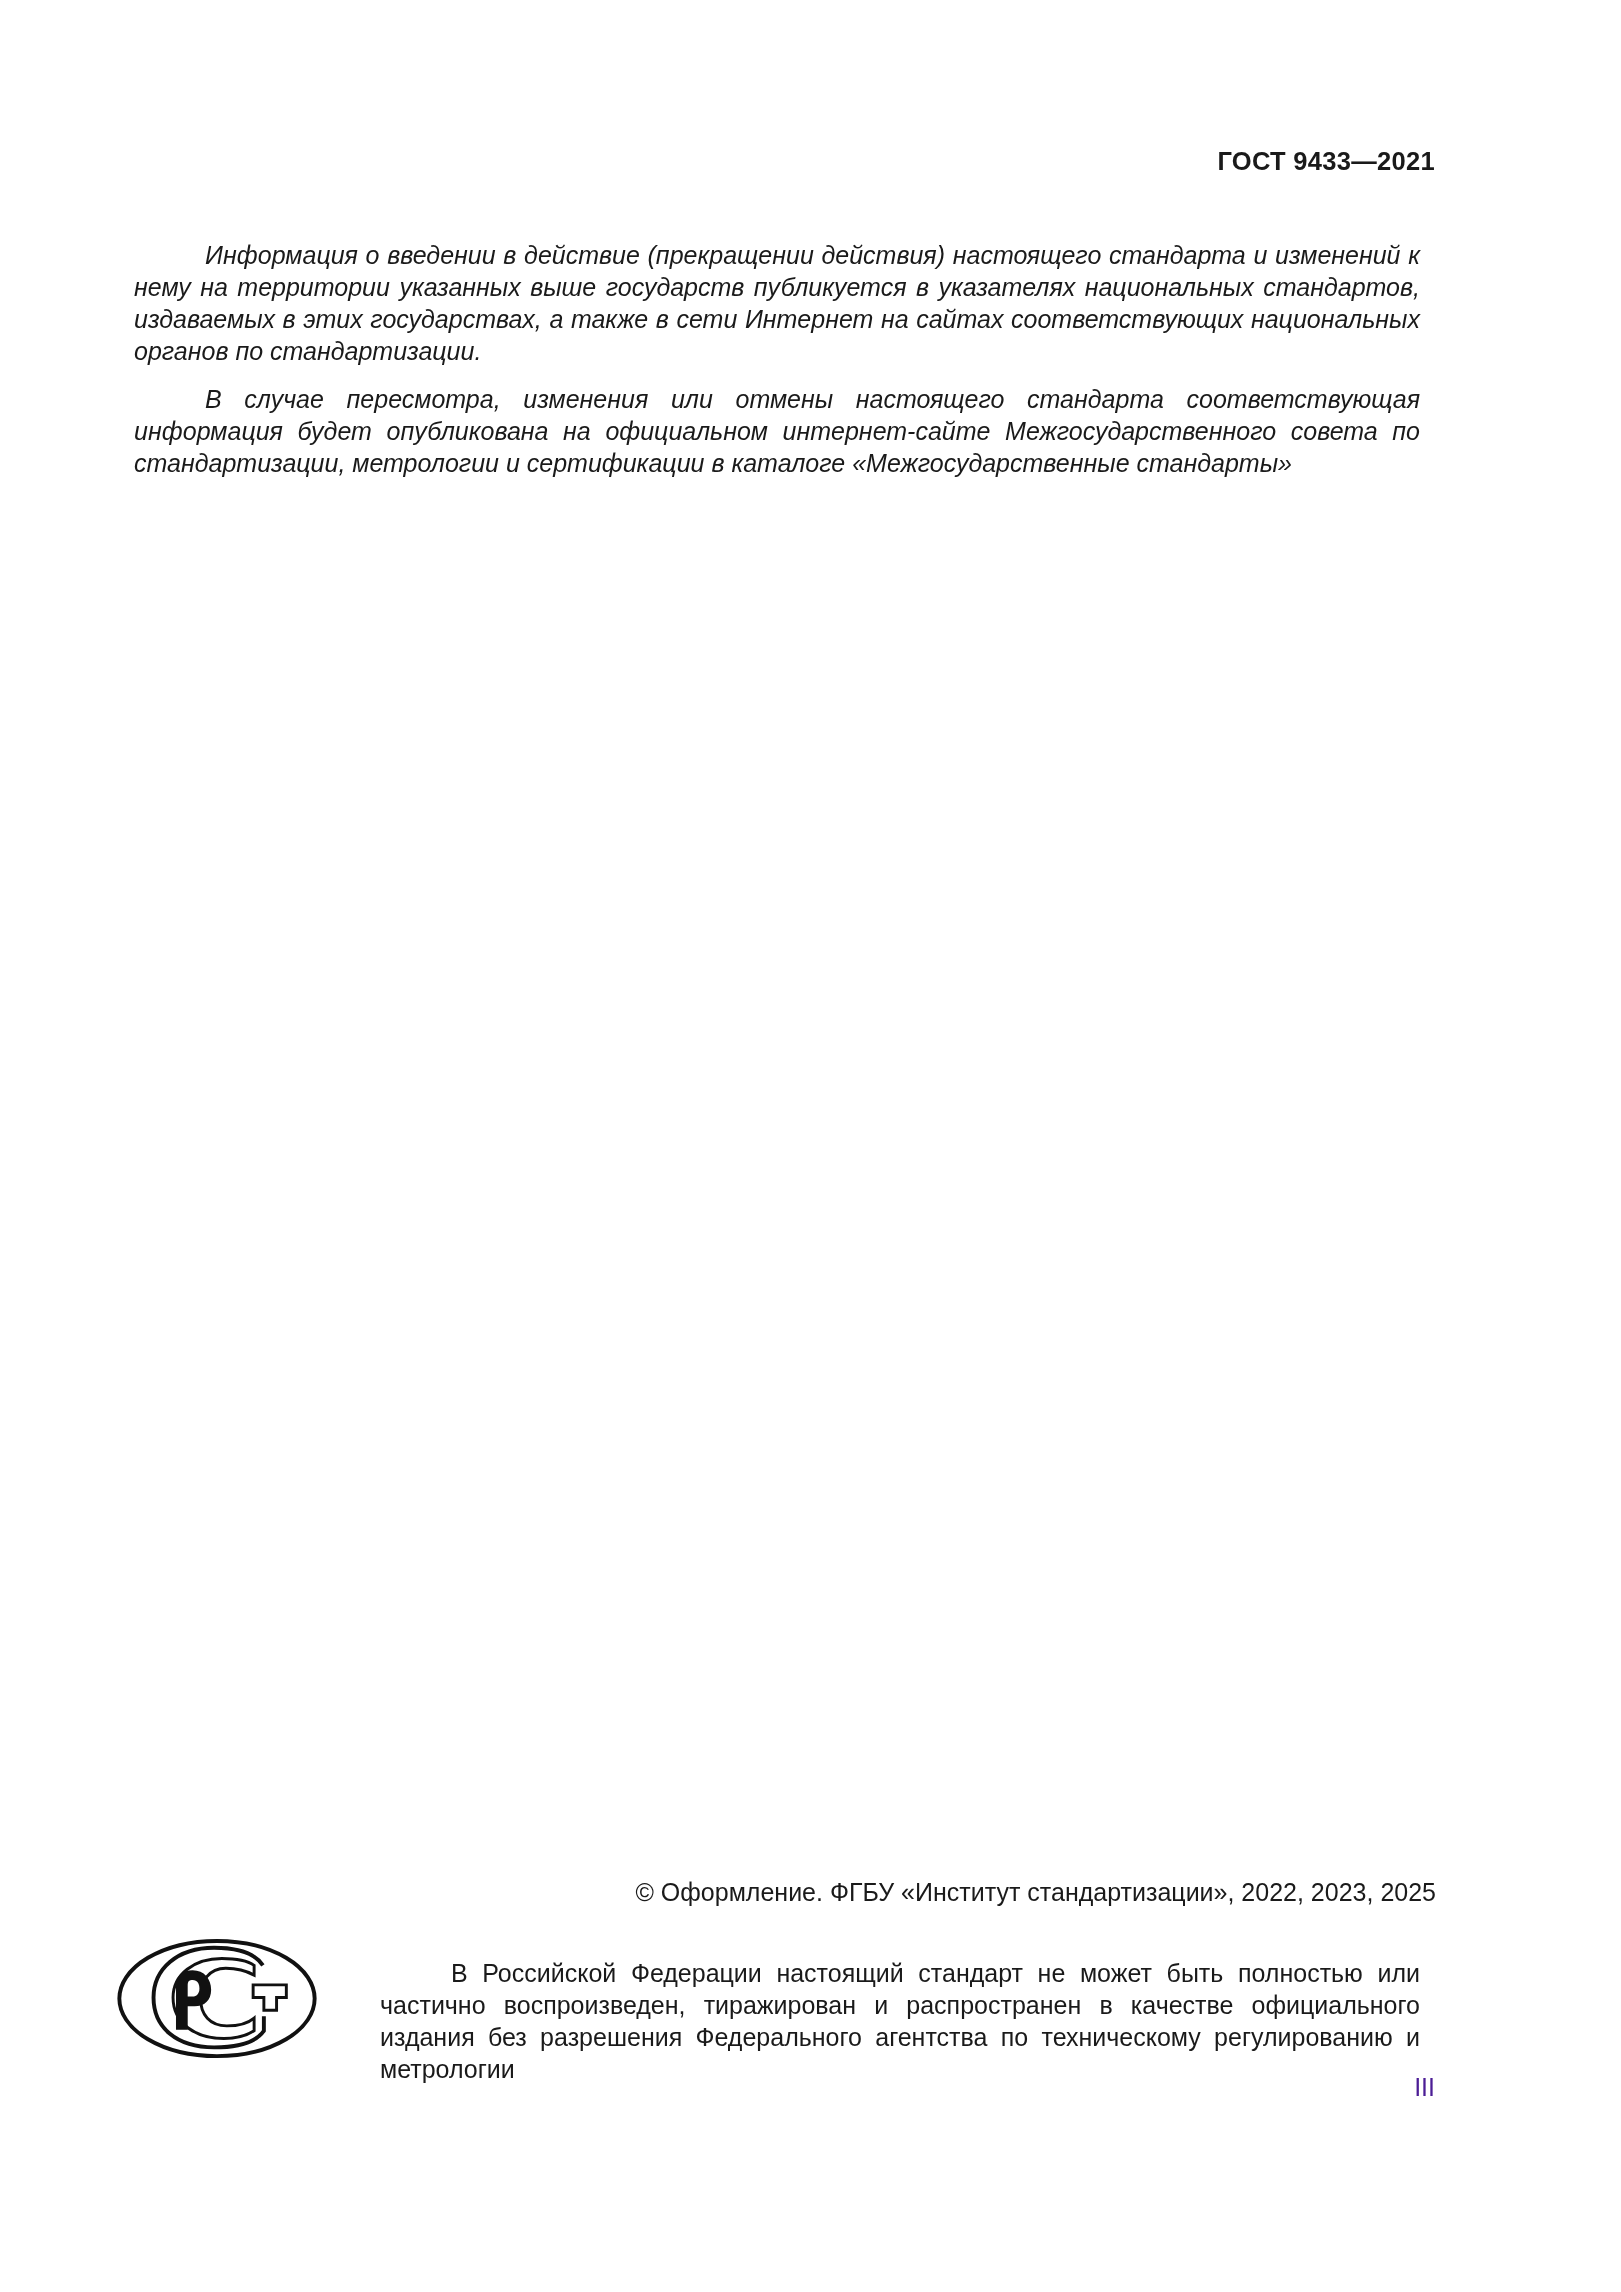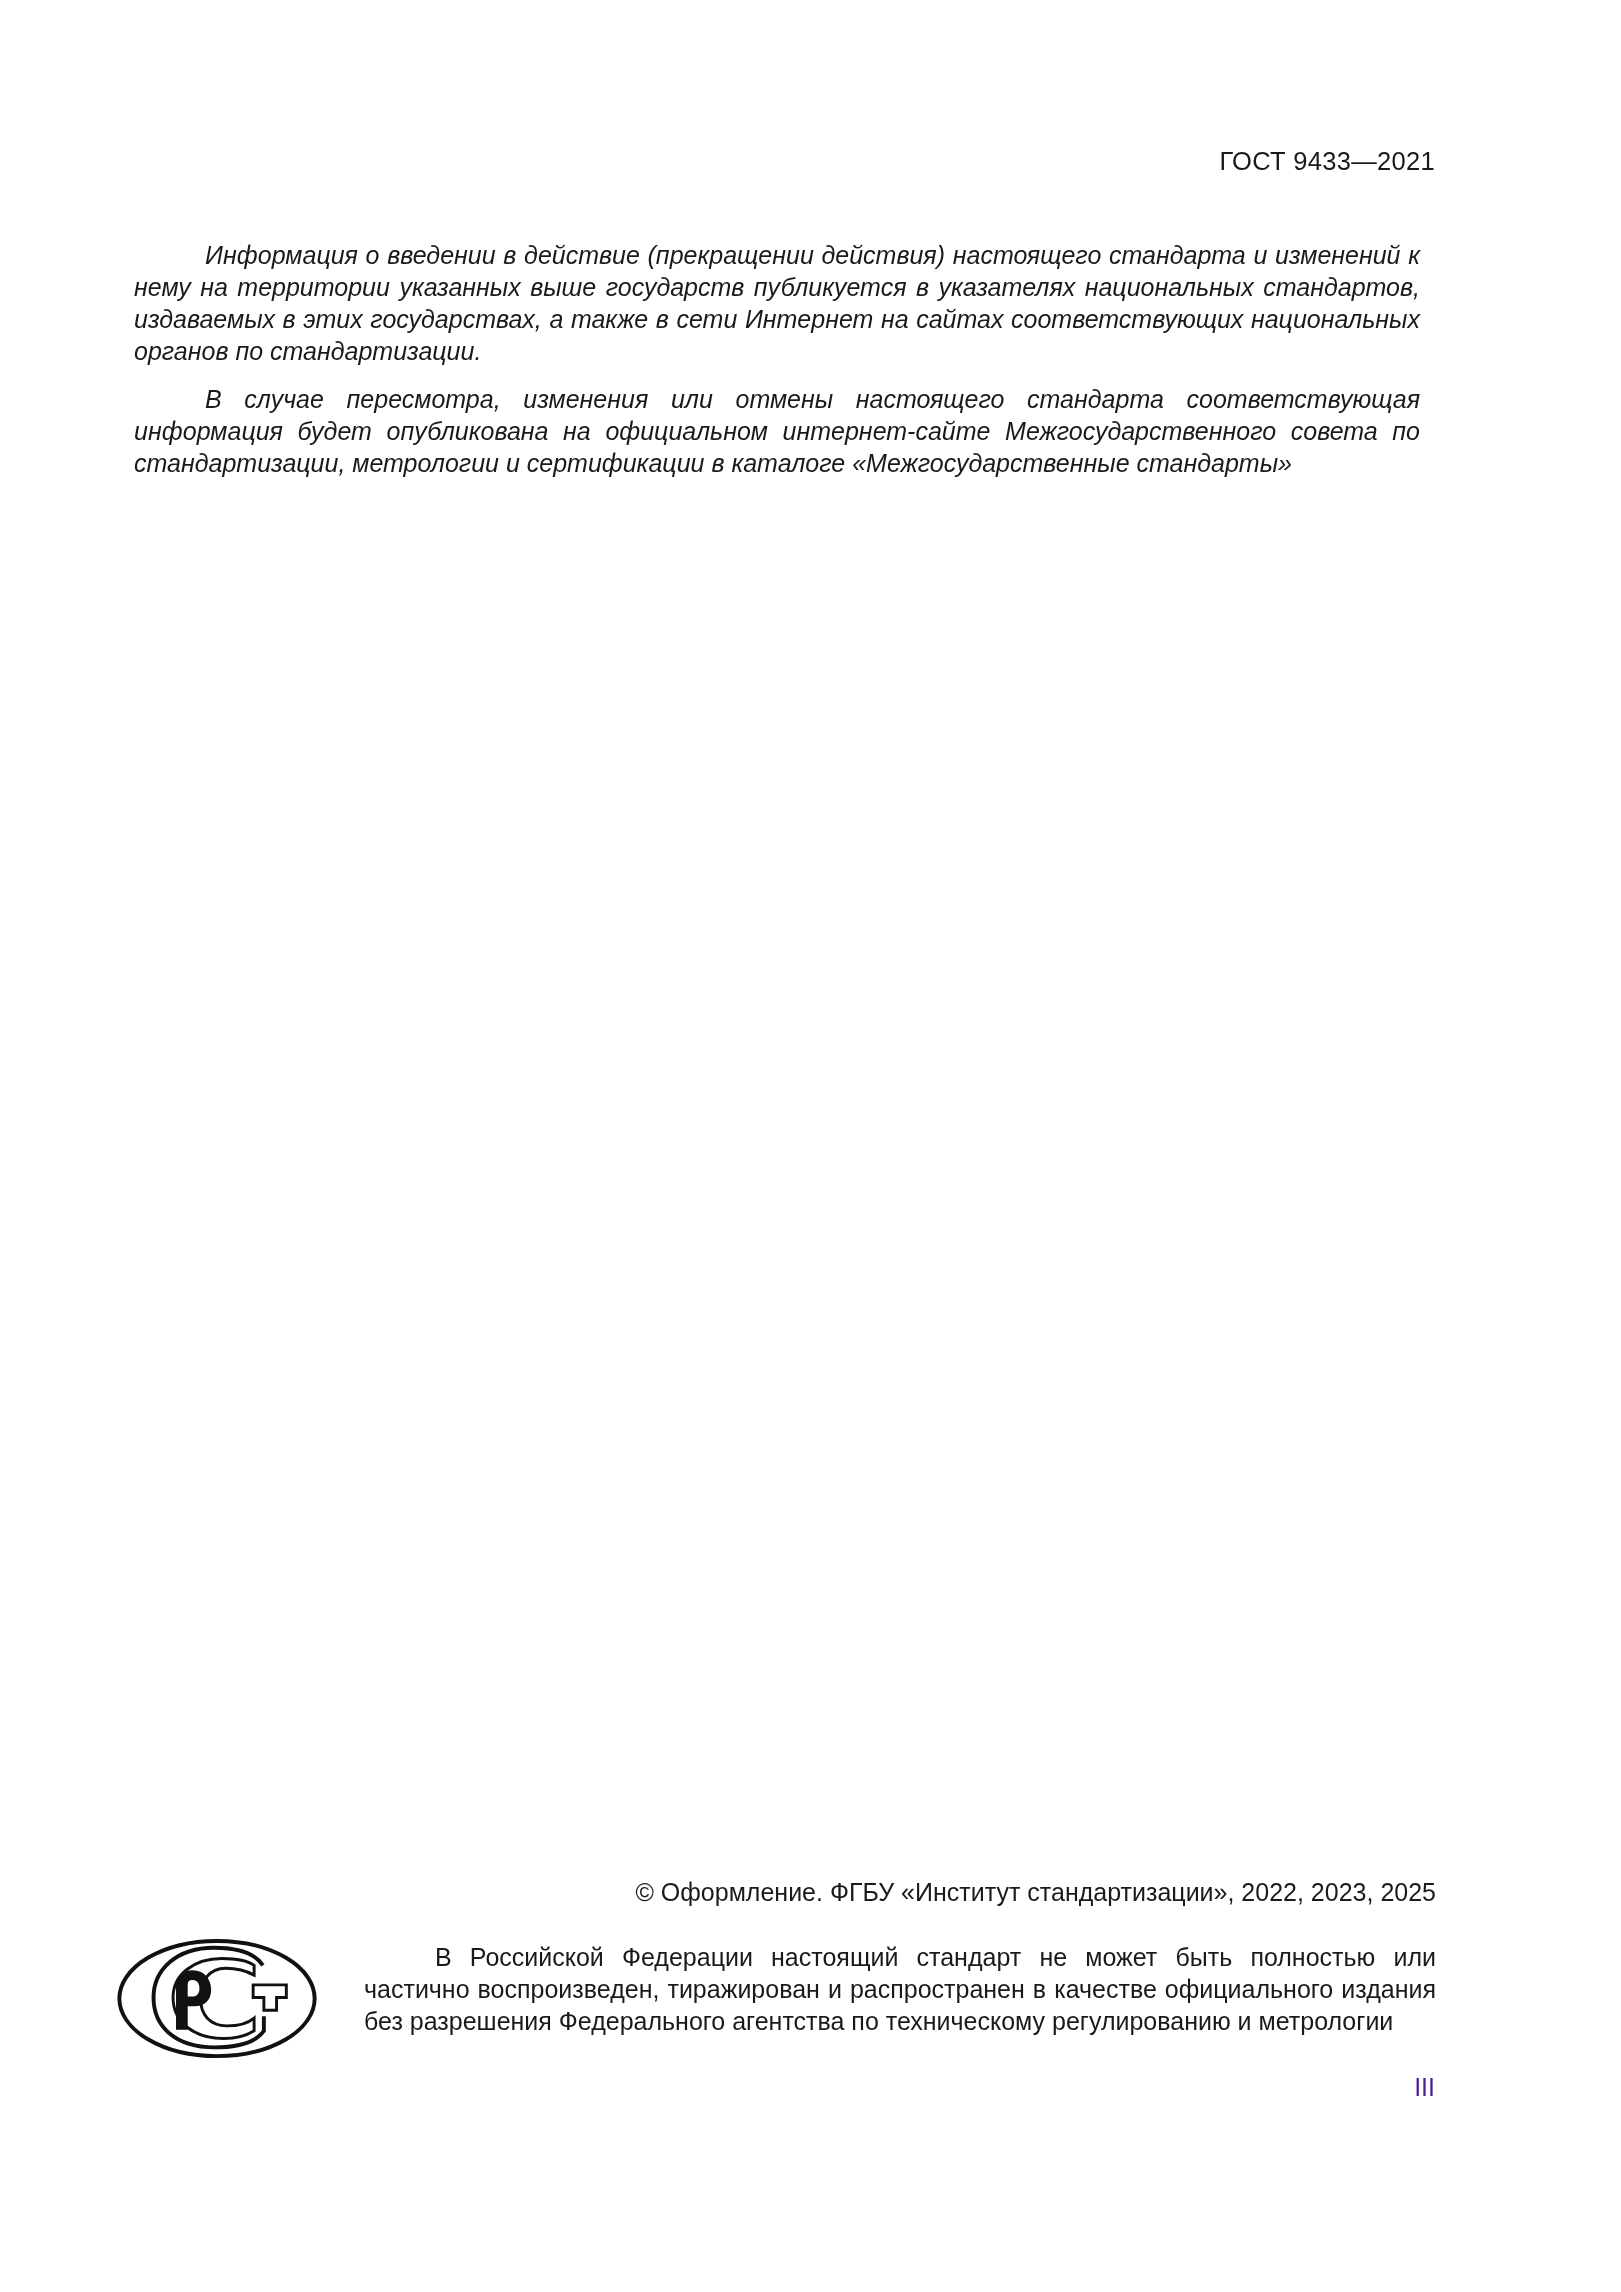--- a/index.html
+++ b/index.html
@@ -12,21 +12,21 @@
       height: 2293px;
       position: relative;
       overflow: hidden;
       color: #1a1a1a;
       font-family: "Liberation Sans", sans-serif;
     }
     .page-header {
       position: absolute;
       top: 147px;
       right: 186px;
-      font-weight: normal;
+      font-weight: bold;
       font-size: 25.5px;
       letter-spacing: 0.3px;
       color: #1a1a1a;
     }
     .intro-block {
       position: absolute;
       top: 223px;
       left: 118px;
       width: 1318px;
       font-style: italic;
@@ -59,21 +59,21 @@
       position: absolute;
       top: 1941px;
       left: 364px;
       width: 1072px;
       font-size: 25px;
       line-height: 32px;
       text-align: justify;
       color: #1a1a1a;
     }
     .rights-notice p {
-      margin: 0;
+      margin: 16px;
       text-indent: 71px;
       text-align-last: left;
     }
     .page-number {
       position: absolute;
       top: 2073px;
       right: 186px;
       font-size: 25px;
       color: #4c1d95;
     }

